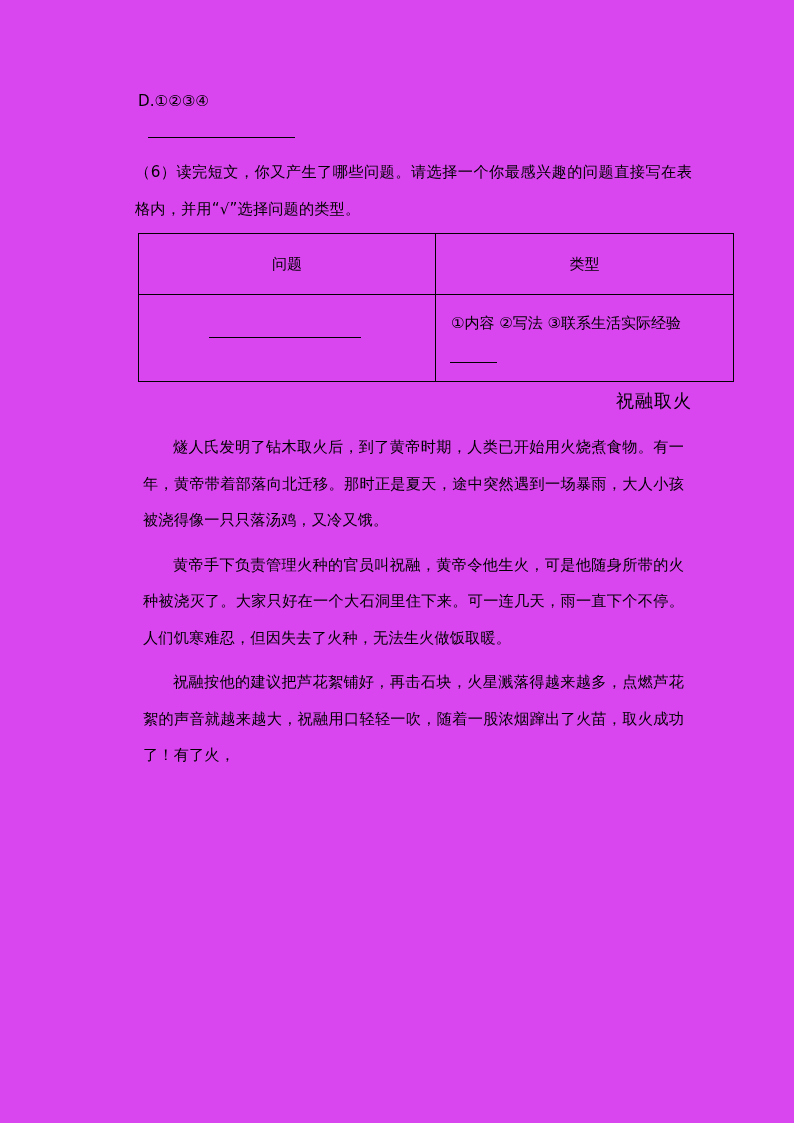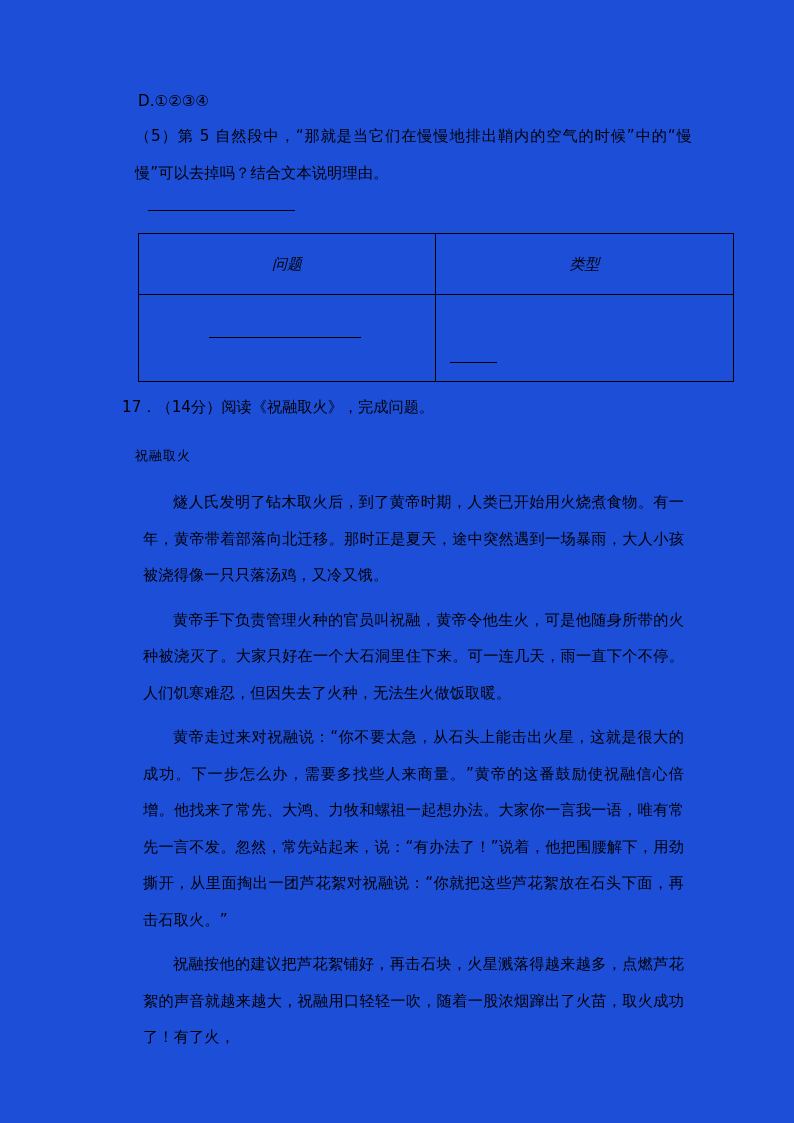--- a/index.html
+++ b/index.html
@@ -14,21 +14,21 @@
     font-family: "DejaVu Sans", sans-serif;
     color: #000000;
     overflow: hidden;
   }
 
   .page {
     position: absolute;
     left: 0; top: 0;
     width: 794px;
     height: 1123px;
-    background: #1d4ed8;
+    background: #d946ef;
   }
 
   
   .content {
     position: absolute;
     left: 135px;
     top: 84px;
     width: 557px;
   }
 
@@ -78,21 +78,20 @@
     width: 545px;
     margin-left: 3px;
     margin-top: 6px;
     table-layout: fixed;
   }
   table.q-table td {
     border: 1.2px solid #000;
     font-size: 15px;
     padding: 12px;
     vertical-align: top;
-    font-style: italic;
   }
   td.col-q { width: 272px; }
   td.col-t { width: 273px; }
 
   .th-cell {
     height: 36px;
     line-height: 36px;
     text-align: center;
   }
   .body-q {
@@ -127,71 +126,70 @@
 
   
   .q17 {
     margin-top: 9px;
     margin-left: -13px;
     font-size: 15.2px;
     line-height: 33px;
     white-space: nowrap;
   }
   .article-title {
-    text-align: left;
-    font-size: 13px;
+    text-align: right;
+    font-size: 18px;
     line-height: 34px;
     margin-top: 2px;
     margin-bottom: 11px;
     letter-spacing: 1px;
   }
 </style>
 </head>
 <body>
 
 <div class="page">
   <div class="content">
 
     <p class="opt-line">D.①②③④</p>
 
-    <p class="q-block">（5）第 5 自然段中，“那就是当它们在慢慢地排出鞘内的空气的时候”中的“慢慢”可以去掉吗？结合文本说明理由。</p>
 
     <div class="blank-line">
       <span class="rule"></span>
     </div>
 
+    <p class="q-block">（6）读完短文，你又产生了哪些问题。请选择一个你最感兴趣的问题直接写在表格内，并用“√”选择问题的类型。</p>
 
     <table class="q-table">
       <tbody>
         <tr>
           <td class="col-q">
             <div class="th-cell">问题</div>
           </td>
           <td class="col-t">
             <div class="th-cell">类型</div>
           </td>
         </tr>
         <tr>
           <td class="col-q">
             <div class="body-q">
               <span class="rule2"></span>
             </div>
           </td>
           <td class="col-t">
             <div class="body-t">
+              <div class="types">①内容 ②写法 ③联系生活实际经验</div>
               <span class="rule3"></span>
             </div>
           </td>
         </tr>
       </tbody>
     </table>
 
-    <p class="q17">17．（14分）阅读《祝融取火》，完成问题。</p>
 
     <p class="article-title">祝融取火</p>
 
     <p class="para">燧人氏发明了钻木取火后，到了黄帝时期，人类已开始用火烧煮食物。有一年，黄帝带着部落向北迁移。那时正是夏天，途中突然遇到一场暴雨，大人小孩被浇得像一只只落汤鸡，又冷又饿。</p>
     <p class="para">黄帝手下负责管理火种的官员叫祝融，黄帝令他生火，可是他随身所带的火种被浇灭了。大家只好在一个大石洞里住下来。可一连几天，雨一直下个不停。人们饥寒难忍，但因失去了火种，无法生火做饭取暖。</p>
-    <p class="para">黄帝走过来对祝融说：“你不要太急，从石头上能击出火星，这就是很大的成功。下一步怎么办，需要多找些人来商量。”黄帝的这番鼓励使祝融信心倍增。他找来了常先、大鸿、力牧和螺祖一起想办法。大家你一言我一语，唯有常先一言不发。忽然，常先站起来，说：“有办法了！”说着，他把围腰解下，用劲撕开，从里面掏出一团芦花絮对祝融说：“你就把这些芦花絮放在石头下面，再击石取火。”</p>
     <p class="para">祝融按他的建议把芦花絮铺好，再击石块，火星溅落得越来越多，点燃芦花絮的声音就越来越大，祝融用口轻轻一吹，随着一股浓烟蹿出了火苗，取火成功了！有了火，</p>
 
   </div>
 </div>
 
 </body></html>

